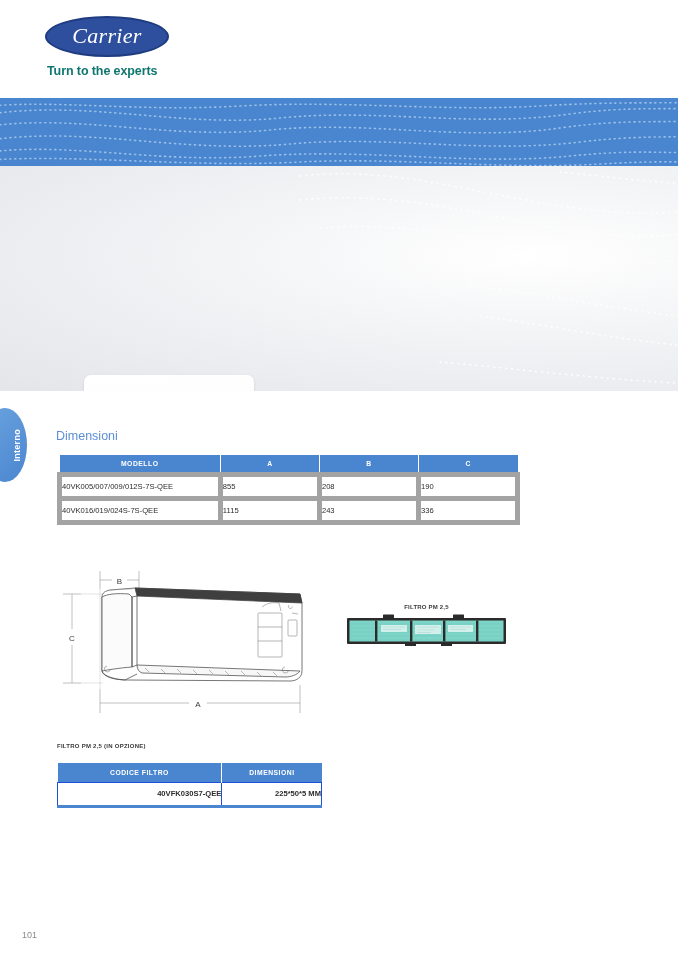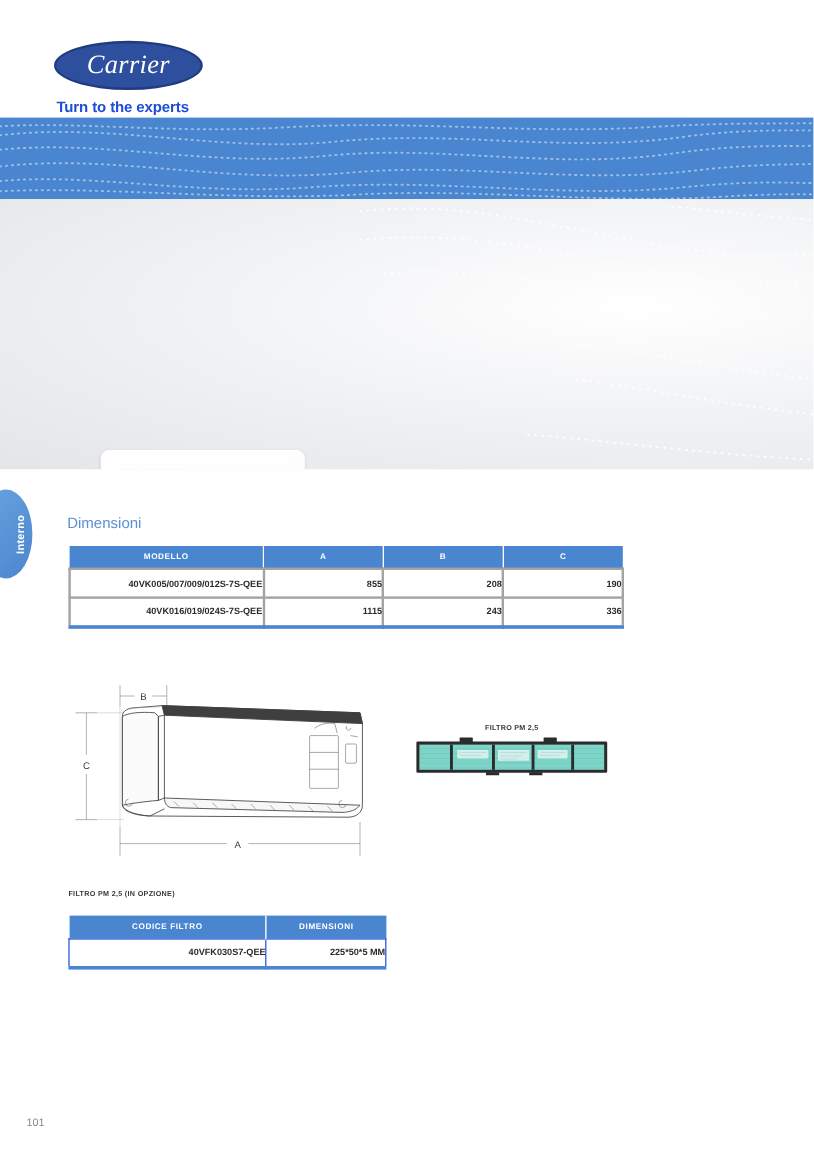--- a/index.html
+++ b/index.html
@@ -9,21 +9,21 @@
     height: 959px;
     background: #ffffff;
     font-family: "Liberation Sans", sans-serif;
     position: relative;
     overflow: hidden;
   }
 
   
   .logo-area {
     position: absolute;
-    left: 0; top: 18px;
+    left: 0; top: 0;
     width: 678px; height: 71px;
   }
   .logo-ellipse {
     position: absolute;
     left: 45px; top: 16px;
     width: 124px; height: 41px;
     border-radius: 50%;
     background: #2d4f9e;
     border: 2px solid #1f3c80;
     display: flex;
@@ -34,21 +34,21 @@
     color: #ffffff;
     font-family: "Liberation Serif", serif;
     font-style: italic;
     font-size: 22px;
     letter-spacing: 0.3px;
     padding-bottom: 2px;
   }
   .logo-tagline {
     position: absolute;
     left: 47px; top: 64px;
-    color: #1d4ed8;
+    color: #0f766e;
     font-size: 12.5px;
     font-weight: bold;
     letter-spacing: -0.1px;
   }
 
   
   .banner {
     position: absolute;
     left: 0; top: 98px;
     width: 678px; height: 68px;
@@ -122,25 +122,25 @@
     color: #ffffff;
     font-size: 6.8px;
     font-weight: bold;
     letter-spacing: 0.5px;
     height: 19px;
     border-right: 1px solid #ffffff;
   }
   .dim-table th:last-child { border-right: none; }
   .dim-table td {
     height: 24px;
-    text-align: right;
+    text-align: left;
     font-size: 7.6px;
     color: #2b2b2b;
-    border: 2px solid #a3a3a3;
-    font-weight: bold;
+    border: 5px solid #a3a3a3;
+    font-weight: normal;
   }
   .dim-table col.c-model { width: 162px; }
   .dim-table col.c-val   { width: 100.3px; }
 
   .filter-table {
     position: absolute;
     left: 57px; top: 763px;
     width: 265px;
     border-bottom: 3px solid #4a86d0;
   }

